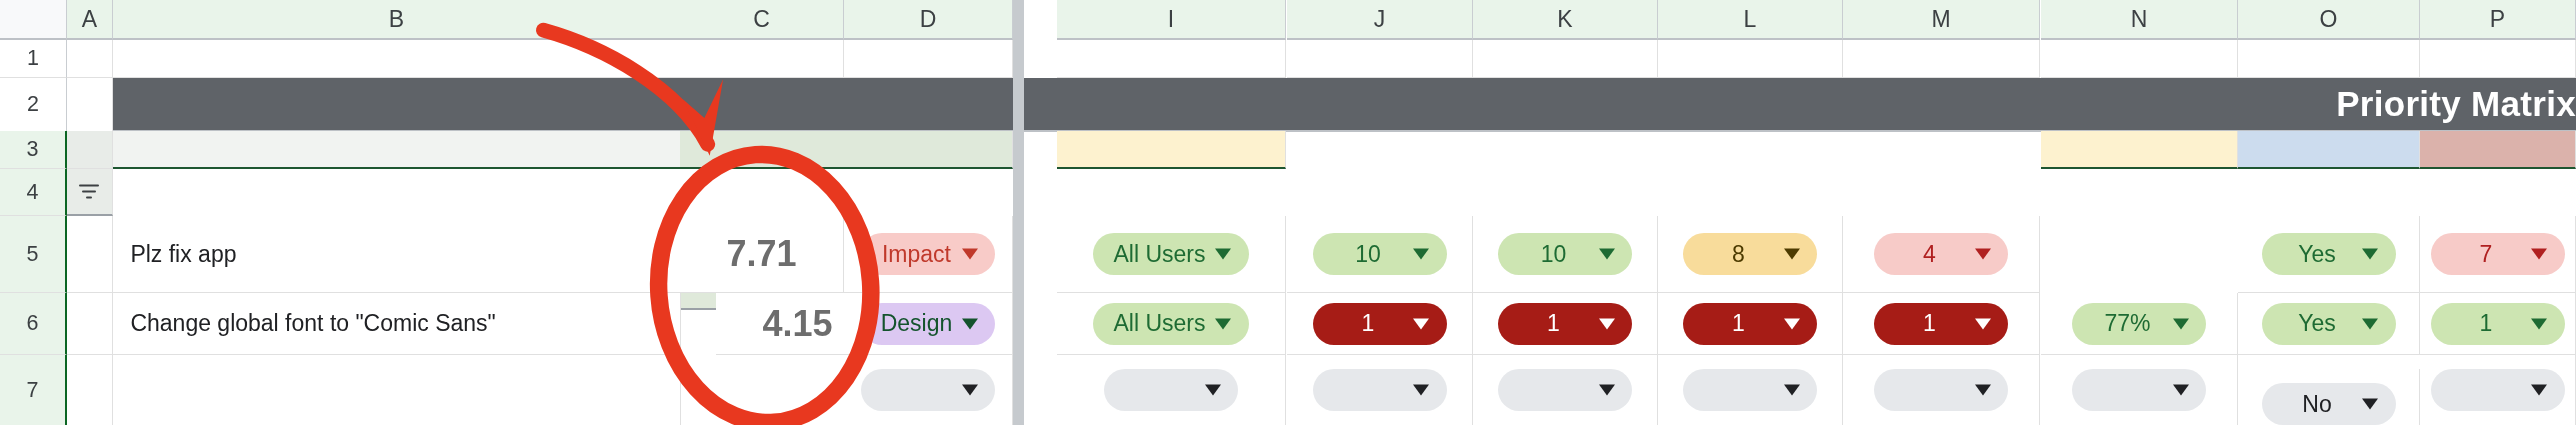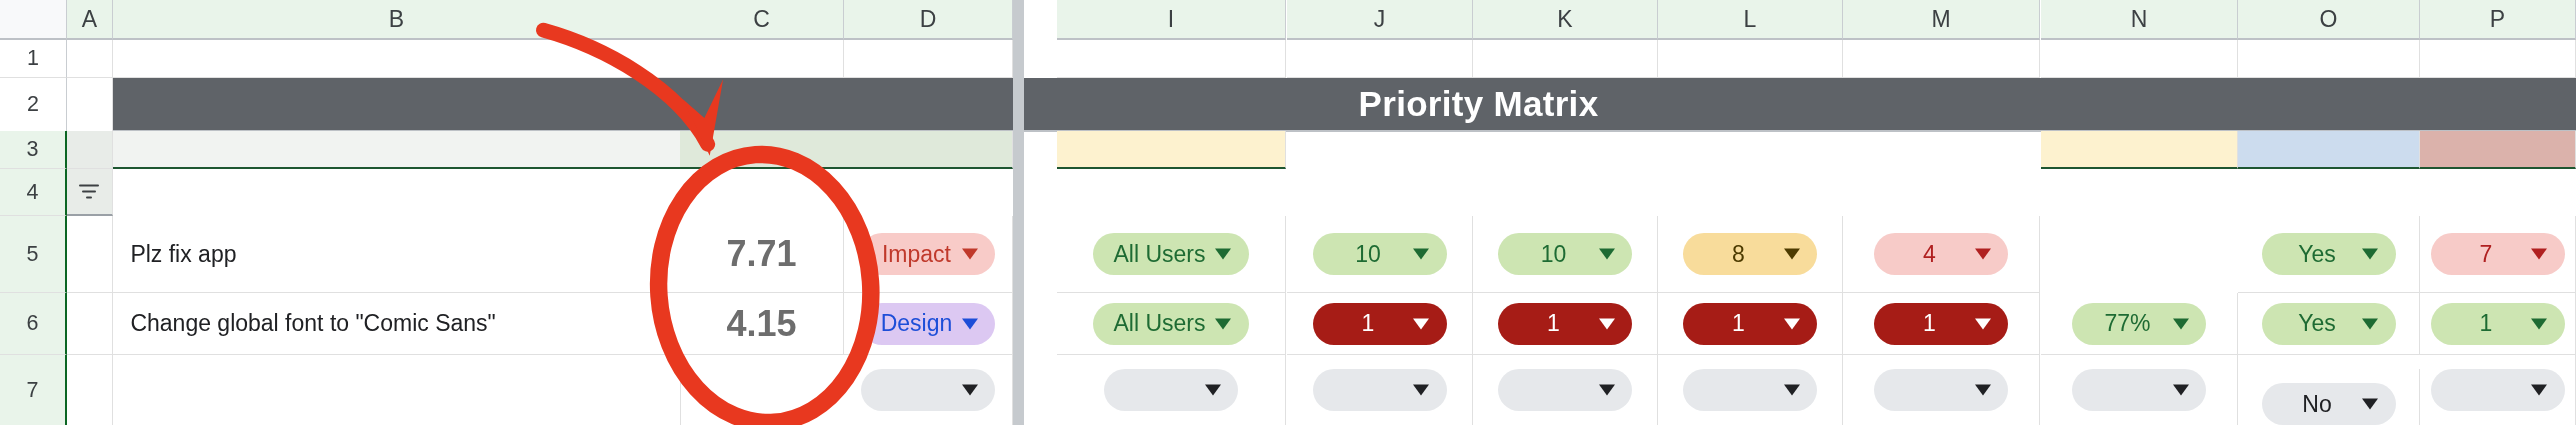--- a/index.html
+++ b/index.html
@@ -200,21 +200,21 @@
     <div class="cell body" style="left: 844px; top: 40px; width: 169px; height: 38px;"></div>
     <div class="cell body" style="left: 1057px; top: 40px; width: 229px; height: 38px;"></div>
     <div class="cell body" style="left: 1287px; top: 40px; width: 186px; height: 38px;"></div>
     <div class="cell body" style="left: 1473px; top: 40px; width: 185px; height: 38px;"></div>
     <div class="cell body" style="left: 1658px; top: 40px; width: 185px; height: 38px;"></div>
     <div class="cell body" style="left: 1843px; top: 40px; width: 197px; height: 38px;"></div>
     <div class="cell body" style="left: 2041px; top: 40px; width: 197px; height: 38px;"></div>
     <div class="cell body" style="left: 2238px; top: 40px; width: 182px; height: 38px;"></div>
     <div class="cell body" style="left: 2420px; top: 40px; width: 156px; height: 38px;"></div>
     <div class="cell body" style="left: 67px; top: 78px; width: 46px; height: 54px;"></div>
-    <div class="cell banner" style="left: 113px; top: 78px; width: 2463px; height: 54px; justify-content: center; padding-left: 268px;">
+    <div class="cell banner" style="left: 113px; top: 78px; width: 2463px; height: 54px; justify-content: flex-end; padding-left: 268px;">
       <span class="banner-title">Priority Matrix</span>
     </div>
     <div class="cell body" style="left: 67px; top: 131px; width: 46px; height: 38px; background: rgb(232, 236, 232);"></div>
     <div class="cell grouphead" style="left: 113px; top: 131px; width: 568px; height: 38px; background: rgb(241, 243, 241); color: rgb(32, 33, 36);">
       <span></span>
     </div>
     <div class="cell grouphead" style="left: 680px; top: 131px; width: 333px; height: 38px; background: rgb(223, 233, 218); color: rgb(32, 33, 36);">
       <span></span>
     </div>
     <div class="cell grouphead" style="left: 1057px; top: 131px; width: 229px; height: 38px; background: rgb(253, 242, 207); color: rgb(138, 109, 0);">
@@ -330,25 +330,25 @@
     <div class="cell body" style="left: 2420px; top: 216px; width: 156px; height: 77px;">
       <div class="chip" style="background: rgb(247, 203, 200); color: rgb(176, 32, 32);">
         <span class="cap">7</span>
         <span class="caret"></span>
       </div>
     </div>
     <div class="cell body" style="left: 67px; top: 293px; width: 46px; height: 62px;"></div>
     <div class="cell body left itemcell" style="left: 113px; top: 293px; width: 568px; height: 62px;">
       <span>Change global font to "Comic Sans"</span>
     </div>
-    <div class="cell body valuecell" style="left: 680px; top: 293px; width: 164px; height: 62px;">
+    <div class="cell body valuecell" style="left: 716px; top: 293px; width: 164px; height: 62px;">
       <span>4.15</span>
     </div>
     <div class="cell body" style="left: 844px; top: 293px; width: 169px; height: 62px;">
-      <div class="chip" style="background: rgb(220, 200, 242); color: #1d4ed8;">
+      <div class="chip" style="background: rgb(220, 200, 242); color: #14532d;">
         <span class="cap">Design</span>
         <span class="caret"></span>
       </div>
     </div>
     <div class="cell body" style="left: 1057px; top: 293px; width: 229px; height: 62px;">
       <div class="chip" style="background: rgb(205, 229, 178); color: rgb(30, 107, 51);">
         <span class="cap">All Users</span>
         <span class="caret"></span>
       </div>
     </div>

